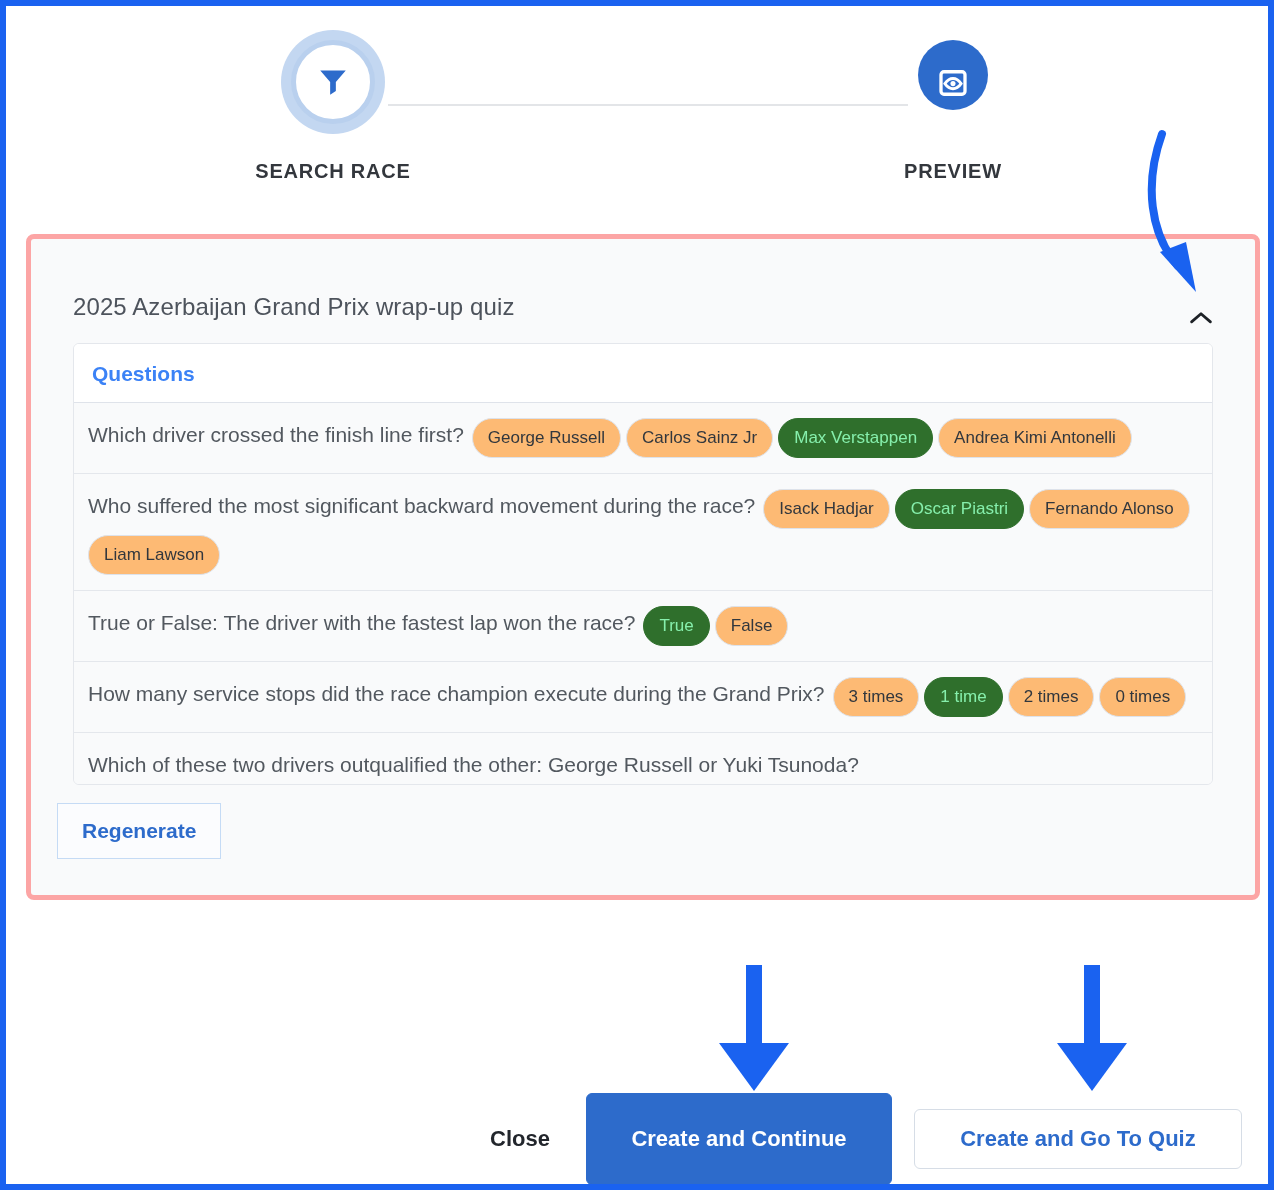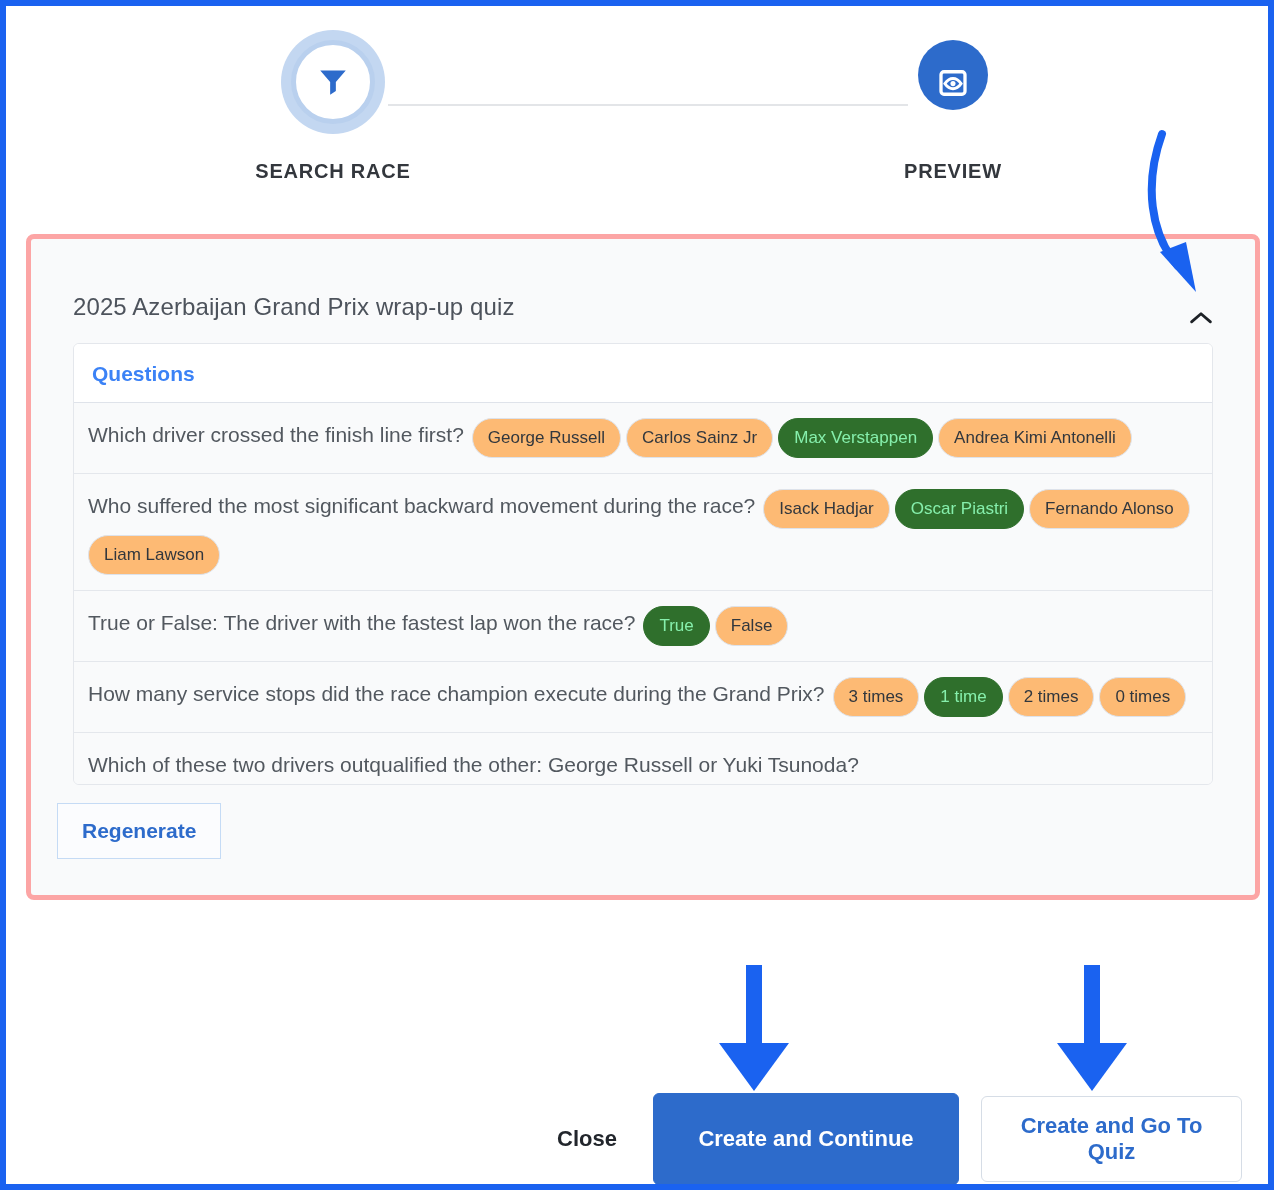--- a/index.html
+++ b/index.html
@@ -252,21 +252,21 @@
     font-family: "Liberation Sans", sans-serif;
     font-size: 22px;
     font-weight: bold;
     color: #2d6bcb;
     background: #ffffff;
     border: 1px solid #d6dde6;
     border-radius: 6px;
     padding: 16px 22px;
     margin-left: 22px;
     cursor: pointer;
-    width: 261px;
+    width: 328px;
   }
 
   
   .annot {
     position: absolute;
     pointer-events: none;
   }
   #arrow-collapse { left: 1132px; top: 118px; }
   #arrow-continue { left: 700px; top: 955px; }
   #arrow-goto     { left: 1038px; top: 955px; }

